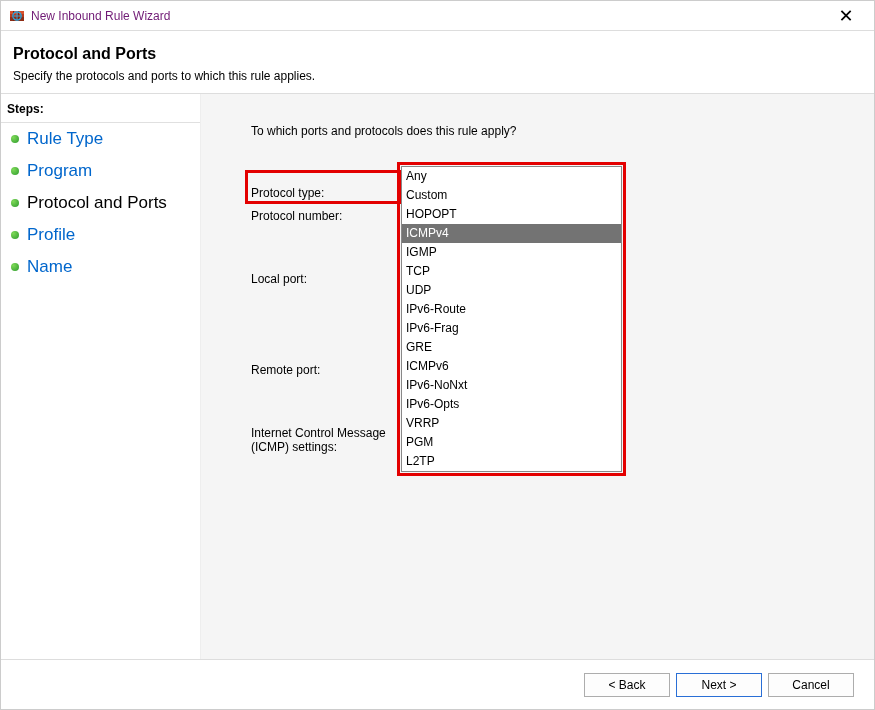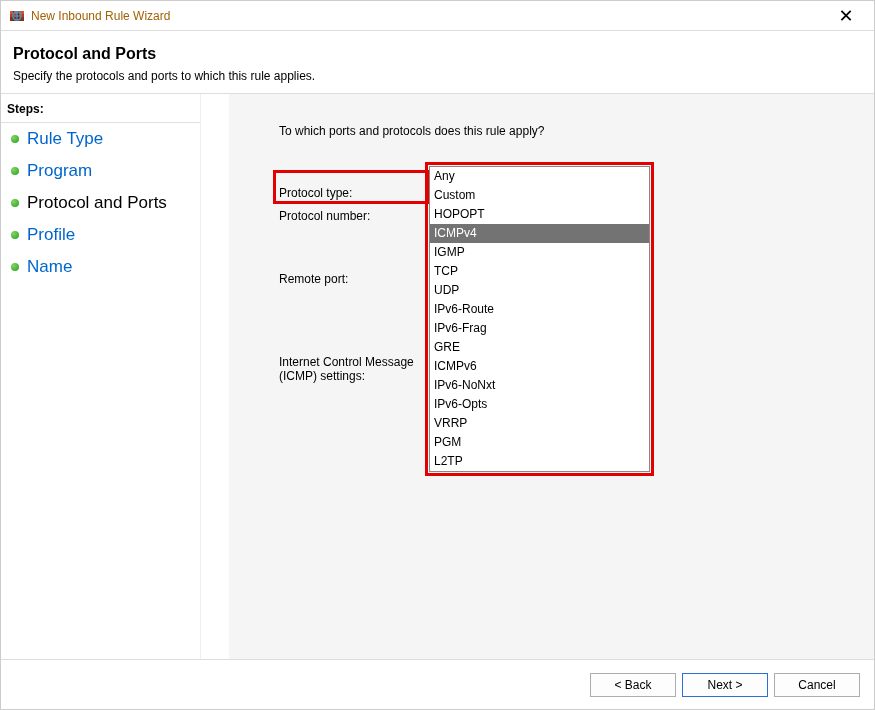--- a/index.html
+++ b/index.html
@@ -16,33 +16,33 @@
     .titlebar {
       height: 30px;
       background: #fff;
       border-bottom: 1px solid #ddd;
       display: flex;
       align-items: center;
       padding: 0 8px;
       gap: 6px;
     }
     .titlebar-icon { width: 16px; height: 16px; display: inline-block; }
-    .titlebar-title { flex: 1; font-size: 12px; color: #a16207; }
+    .titlebar-title { flex: 1; font-size: 12px; color: #701a75; }
     .close-btn {
       font-size: 18px; width: 40px; text-align: center; cursor: pointer;
       line-height: 1;
     }
     .header {
       padding: 14px 12px 10px 12px;
       border-bottom: 1px solid #ddd;
     }
     .header h1 { font-size: 16px; font-weight: bold; margin-bottom: 6px; }
     .header p { font-size: 12px; color: #000; }
     .body {
-      flex: 1; display: flex; min-height: 0; overflow: hidden; gap: 28px;
+      flex: 1; display: flex; min-height: 0; overflow: hidden;
     }
     .steps {
       width: 200px;
       background: #fff;
       border-right: 1px solid #eee;
       padding: 0;
     }
     .steps-hdr {
       font-weight: bold; font-size: 12px; padding: 8px 6px 6px 6px;
       border-bottom: 1px solid #e0e0e0;
@@ -120,28 +120,28 @@
       line-height: 17px;
       cursor: pointer;
       white-space: nowrap;
     }
     .dropdown-list .opt.sel {
       background: #737373;
       color: #fff;
     }
     .row-pnum { margin-top: 6px; margin-bottom: 46px; }
     .row-local { margin-bottom: 74px; }
-    .row-remote { margin-bottom: 66px; }
+    .row-remote { margin-bottom: 46px; }
     .footer {
       height: 50px;
       display: flex;
       justify-content: flex-end;
       align-items: center;
       gap: 6px;
-      padding: 0 14px;
+      padding: 0 20px;
       background: #fff;
       border-top: 1px solid #ddd;
     }
     .btn {
       min-width: 86px; height: 24px;
       border: 1px solid #adadad;
       background: #fdfdfd;
       font-size: 12px;
       cursor: pointer;
     }
@@ -215,20 +215,23 @@
             <span>Any</span>
             <span class="chev">▾</span>
           </div>
         </div>
       </div>
 
       <div class="form-row row-pnum">
         <div class="label">Protocol number:</div>
       </div>
 
+      <div class="form-row row-local">
+        <div class="label">Local port:</div>
+      </div>
 
       <div class="form-row row-remote">
         <div class="label">Remote port:</div>
       </div>
 
       <div class="form-row">
         <div class="label" style="width:150px;">
           <span>Internet Control Message</span><br>
           <span>(ICMP) settings:</span>
         </div>

